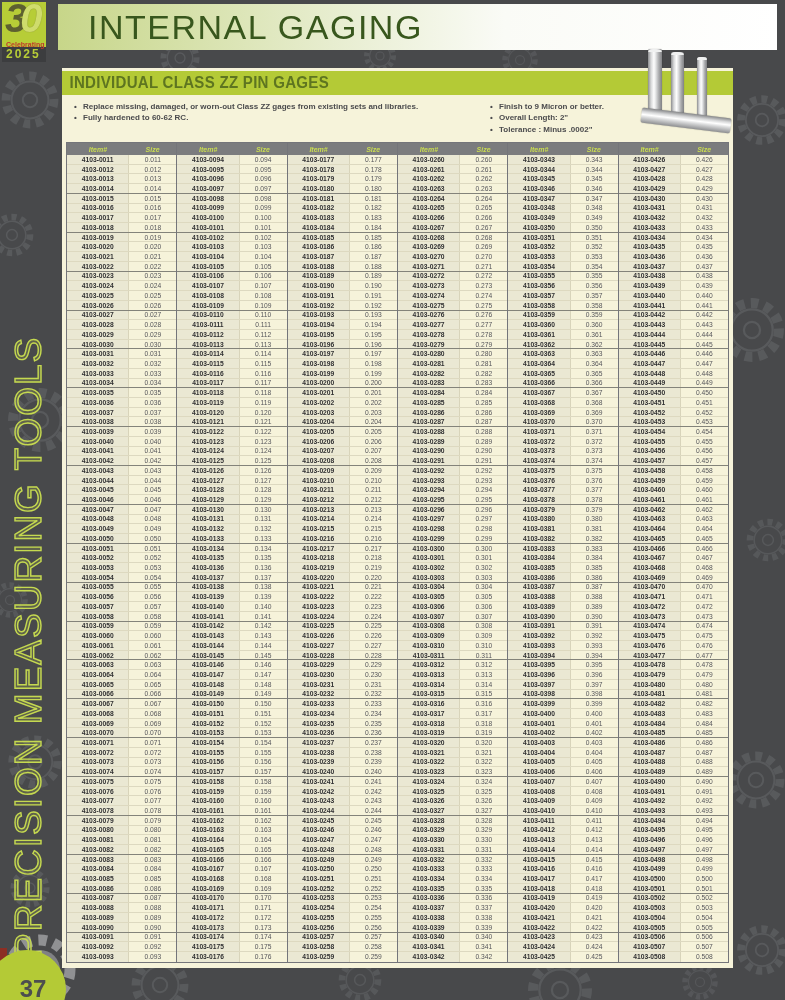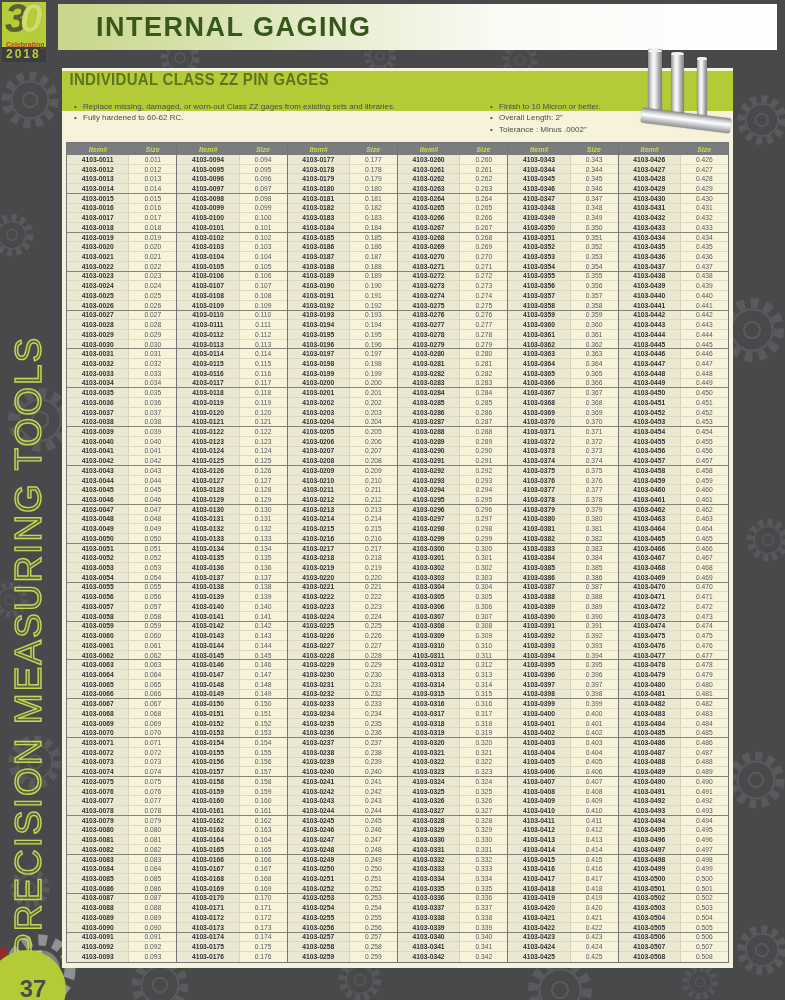--- a/index.html
+++ b/index.html
@@ -6,43 +6,43 @@
   .page{position:relative;width:785px;height:1000px;background:#48494b;overflow:hidden;
         font-family:"Liberation Sans",sans-serif;}
 
   
   .gears{position:absolute;left:0;top:0;z-index:0;}
 
   
   .top-banner{position:absolute;left:58px;top:4px;width:719px;height:46px;z-index:2;
     background:linear-gradient(90deg,#c7d689 0%,#e7edcf 38%,#fafbf6 62%,#ffffff 100%);
     display:flex;align-items:center;}
-  .page-title{margin:8px;padding-left:30px;font-size:27px;font-weight:bold;letter-spacing:1.5px;
+  .page-title{margin:0;padding-left:30px;font-size:34px;font-weight:normal;letter-spacing:1.5px;
     color:#38571d;}
 
   
   .logo{position:absolute;left:2px;top:2px;width:44px;height:60px;z-index:3;background:#b7cd37;}
   .logo-num{position:absolute;left:3px;top:-6px;font-style:italic;font-weight:bold;font-size:40px;
     letter-spacing:-7px;}
   .logo-num .d1{color:#5d6030;} .logo-num .d2{color:#cfdc6c;text-shadow:0 0 1px #7c8430;}
   .logo-strip{position:absolute;left:0;bottom:0;width:100%;height:15px;background:#3c3d3f;}
   .logo-celebrating{position:absolute;left:4px;bottom:14px;font-size:7px;font-weight:bold;color:#c0392b;}
   .logo-year{position:absolute;left:4px;bottom:1px;font-size:12px;font-weight:bold;color:#b7cd37;
     letter-spacing:2px;z-index:1;}
 
   
   .panel{position:absolute;left:62px;top:68px;width:671px;height:900px;background:#f6f3da;z-index:1;}
-  .section-banner{position:absolute;left:0;top:3px;width:100%;height:40px;background:#b4ca36;
-    display:flex;align-items:flex-start;}
+  .section-banner{position:absolute;left:0;top:3px;width:100%;height:24px;background:#b4ca36;
+    display:flex;align-items:center;}
   .section-title{padding-left:8px;font-size:16px;font-weight:800;color:#5e7520;letter-spacing:.3px;
     transform:scaleX(.94);transform-origin:left center;white-space:nowrap;}
 
   .bullets{position:absolute;top:33px;list-style:none;margin:0;padding:0;font-size:8px;
     color:#4b4b4d;line-height:11.3px;}
-  .bullets li{padding-left:9px;position:relative;}
+  .bullets li{padding-left:9px;position:relative;font-weight:bold;}
   .bullets li::before{content:"\2022";position:absolute;left:0;top:0;}
   .bullets.left{left:12px;width:392px;}
   .bullets.right{left:428px;width:225px;}
 
   
   .pins{position:absolute;left:640px;top:46px;width:96px;height:96px;z-index:4;}
   .pin{position:absolute;border-radius:2px;
     background:linear-gradient(90deg,#8d8e90 0%,#d8d9da 22%,#fdfdfd 42%,#e3e4e5 55%,#a9aaac 78%,#808184 100%);
     box-shadow:0 0 1px rgba(0,0,0,.45);}
   .pin::before{content:"";position:absolute;left:0;right:0;top:0;height:3px;background:#eff0f0;
@@ -119,34 +119,34 @@
   </svg>
 
   <div class="top-banner">
     <h1 class="page-title">INTERNAL GAGING</h1>
   </div>
 
   <div class="logo">
     <div class="logo-num"><span class="d1">3</span><span class="d2">0</span></div>
     <div class="logo-strip"></div>
     <div class="logo-celebrating">Celebrating</div>
-    <div class="logo-year">2018</div>
+    <div class="logo-year">2025</div>
   </div>
 
   <div class="panel">
     <div class="section-banner">
       <span class="section-title">INDIVIDUAL CLASS ZZ PIN GAGES</span>
     </div>
 
     <ul class="bullets left">
       <li><span>Replace missing, damaged, or worn-out Class ZZ gages from existing sets and libraries.</span></li>
       <li><span>Fully hardened to 60-62 RC.</span></li>
     </ul>
     <ul class="bullets right">
-      <li><span>Finish to 10 Micron or better.</span></li>
+      <li><span>Finish to 9 Micron or better.</span></li>
       <li><span>Overall Length: 2"</span></li>
       <li><span>Tolerance : Minus .0002"</span></li>
     </ul>
 
     <div class="gage-table" id="gage-table">
         <div class="col-group">
           <div class="thead">
             <span class="h-item">Item#</span>
             <span class="h-size">Size</span>
           </div>

